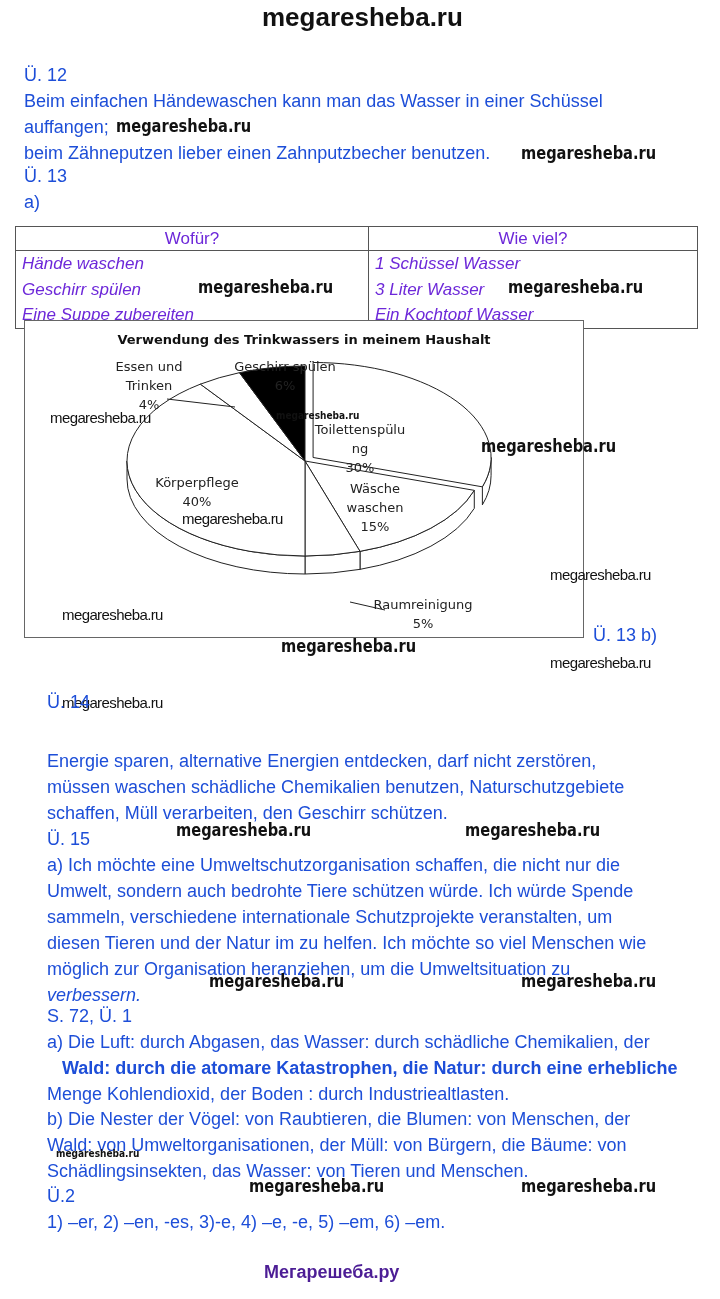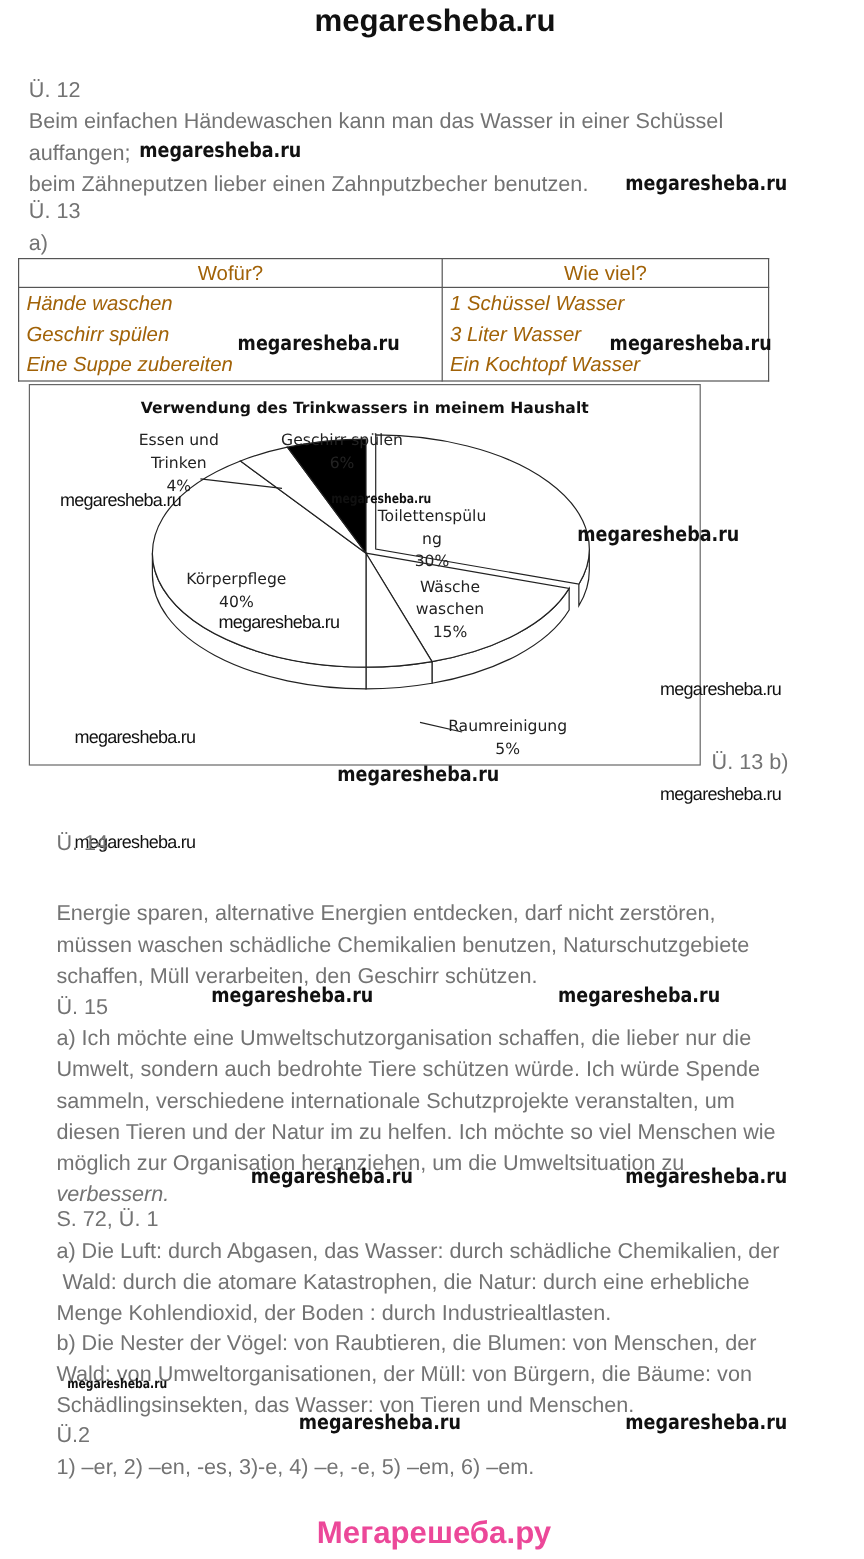--- a/index.html
+++ b/index.html
@@ -1,32 +1,32 @@
 <!DOCTYPE html>
 <html><head>
 <meta charset="utf-8">
 <style>
   html, body { margin:0; padding:0; background:#ffffff; }
   body { width:720px; height:1299px; position:relative; overflow:hidden; color:#1a1a1a;
          font-family:"Liberation Sans", sans-serif; }
   .abs { position:absolute; white-space:nowrap; }
   .site-title { font-family:"Liberation Sans", sans-serif; font-weight:bold; font-size:26px; color:#111; }
-  .txt { font-size:18px; line-height:26px; color:#737373;text-align:right; }
+  .txt { font-size:18px; line-height:26px; color:#1d4ed8;text-align:right; }
   .wm-bold { font-family:"DejaVu Sans", sans-serif; font-weight:bold; font-size:17px; letter-spacing:0px; color:#111; transform:scaleX(0.86); transform-origin:left center; }
   .wm-thin { font-family:"Liberation Sans", sans-serif; font-size:15px; color:#111; letter-spacing:-0.6px; }
   .wm-tiny { font-family:"DejaVu Sans", sans-serif; font-weight:bold; font-size:11px; color:#111; transform:scaleX(0.82); transform-origin:left center; }
-  table.t13 { position:absolute; left:15px; top:215px; width:626px; border-collapse:collapse; font-size:17px; color:#a16207; }
+  table.t13 { position:absolute; left:15px; top:226px; width:683px; border-collapse:collapse; font-size:17px; color:#6d28d9; }
   table.t13 td, table.t13 th { border:1.5px solid #555; padding:0 6px; font-weight:normal; }
   table.t13 th { text-align:center; height:23px; }
   table.t13 td { vertical-align:top; line-height:25.5px;font-style:italic; }
   .chart-box { position:absolute; left:24px; top:320px; width:558px; height:316px; border:1.5px solid #666; background:#fff; }
   .chart-box svg { position:absolute; left:0; top:0; }
   .ct { font-family:"DejaVu Sans", sans-serif; font-size:13px; fill:#222; }
   .ctitle { font-family:"DejaVu Sans", sans-serif; font-weight:bold; font-size:13px; fill:#111; }
-  .footer { font-family:"Liberation Sans", sans-serif; font-weight:bold; font-size:26px; color:#ec4899; }
+  .footer { font-family:"Liberation Sans", sans-serif; font-weight:bold; font-size:18px; color:#4c1d95; }
 </style>
 </head>
 <body>
 
 <div class="abs site-title" style="left:262px; top:2px;">megaresheba.ru</div>
 
 <div class="abs txt" style="left:24px; top:62px;">Ü. 12</div>
 <div class="abs txt" style="left:24px; top:88px;">Beim einfachen Händewaschen kann man  das Wasser in einer Schüssel</div>
 <div class="abs txt" style="left:24px; top:114px;">auffangen;</div>
 <div class="abs wm-bold" style="left:116px; top:116px;">megaresheba.ru</div>
@@ -119,32 +119,32 @@
 <div class="abs wm-thin" style="left:62px; top:694px;">megaresheba.ru</div>
 
 <div class="abs txt" style="left:47px; top:689px;">Ü. 14</div>
 <div class="abs txt" style="left:47px; top:748px;">Energie sparen, alternative Energien entdecken, darf nicht zerstören,</div>
 <div class="abs txt" style="left:47px; top:774px;">müssen waschen schädliche Chemikalien benutzen, Naturschutzgebiete</div>
 <div class="abs txt" style="left:47px; top:800px;">schaffen, Müll verarbeiten, den Geschirr schützen.</div>
 
 <div class="abs txt" style="left:47px; top:826px;">Ü. 15</div>
 <div class="abs wm-bold" style="left:176px; top:820px;">megaresheba.ru</div>
 <div class="abs wm-bold" style="left:465px; top:820px;">megaresheba.ru</div>
-<div class="abs txt" style="left:47px; top:852px;">a) Ich möchte eine Umweltschutzorganisation schaffen, die lieber nur die</div>
+<div class="abs txt" style="left:47px; top:852px;">a) Ich möchte eine Umweltschutzorganisation schaffen, die nicht nur die</div>
 <div class="abs txt" style="left:47px; top:878px;">Umwelt, sondern auch bedrohte Tiere schützen würde. Ich würde Spende</div>
 <div class="abs txt" style="left:47px; top:904px;">sammeln, verschiedene internationale Schutzprojekte veranstalten, um</div>
 <div class="abs txt" style="left:47px; top:930px;">diesen Tieren und der Natur im zu helfen. Ich möchte so viel Menschen wie</div>
 <div class="abs txt" style="left:47px; top:956px;">möglich zur Organisation heranziehen, um die Umweltsituation zu</div>
 <div class="abs txt" style="left:47px; top:982px;font-style:italic;">verbessern.</div>
 <div class="abs wm-bold" style="left:209px; top:971px;">megaresheba.ru</div>
 <div class="abs wm-bold" style="left:521px; top:971px;">megaresheba.ru</div>
 
 <div class="abs txt" style="left:47px; top:1003px;">S. 72, Ü. 1</div>
 <div class="abs txt" style="left:47px; top:1029px;">a) Die Luft: durch Abgasen, das Wasser: durch schädliche Chemikalien, der</div>
-<div class="abs txt" style="left:52px; top:1055px;">Wald: durch die atomare Katastrophen, die Natur: durch eine erhebliche</div>
+<div class="abs txt" style="left:62px; top:1055px;font-weight:bold;">Wald: durch die atomare Katastrophen, die Natur: durch eine erhebliche</div>
 <div class="abs txt" style="left:47px; top:1081px;">Menge Kohlendioxid, der Boden : durch  Industriealtlasten.</div>
 <div class="abs txt" style="left:47px; top:1106px;">b) Die Nester der Vögel: von Raubtieren, die Blumen: von Menschen, der</div>
 <div class="abs txt" style="left:47px; top:1132px;">Wald: von Umweltorganisationen, der Müll: von Bürgern, die Bäume: von</div>
 <div class="abs txt" style="left:47px; top:1158px;">Schädlingsinsekten, das Wasser: von Tieren und Menschen.</div>
 <div class="abs wm-tiny" style="left:56px; top:1147px;">megaresheba.ru</div>
 
 <div class="abs txt" style="left:47px; top:1183px;">Ü.2</div>
 <div class="abs wm-bold" style="left:249px; top:1176px;">megaresheba.ru</div>
 <div class="abs wm-bold" style="left:521px; top:1176px;">megaresheba.ru</div>
 <div class="abs txt" style="left:47px; top:1209px;">1) –er, 2) –en, -es, 3)-e, 4) –e, -e, 5) –em, 6) –em.</div>

